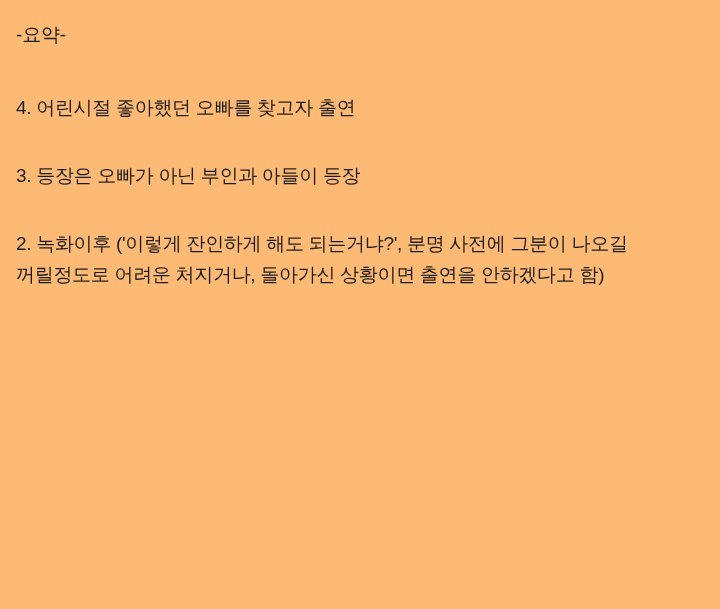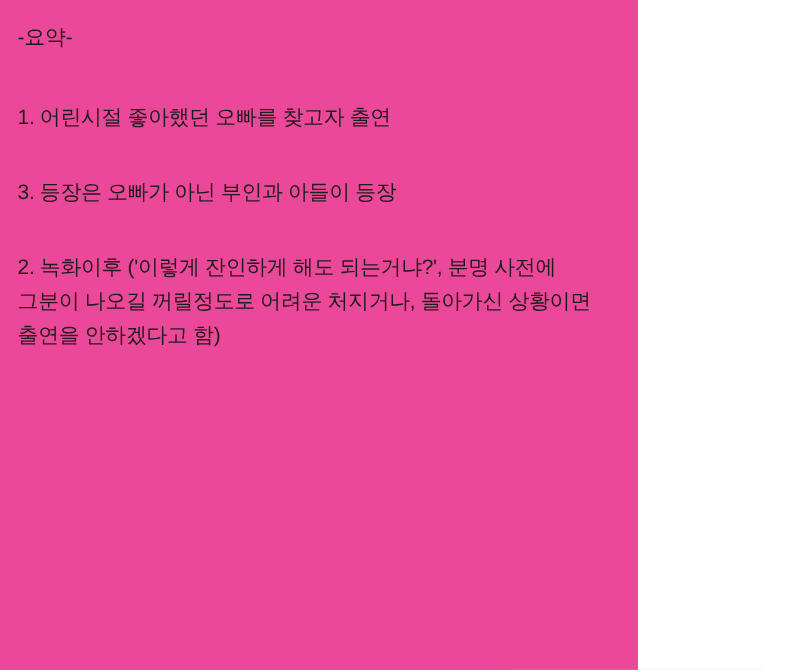--- a/index.html
+++ b/index.html
@@ -10,24 +10,24 @@
   body {
     width: 720px;
     height: 609px;
     background: #ffffff;
     font-family: "Liberation Sans", "DejaVu Sans", sans-serif;
     color: #1c1c1c;
     overflow: hidden;
   }
   .page {
     box-sizing: border-box;
-    width: 580px;
+    width: 720px;
     height: 609px;
     padding: 22px 26px 0 16px;
-    background: #ec4899;
+    background: #fdba74;
   }
   .doc-title {
     font-size: 19px;
     line-height: 26px;
     font-weight: 400;
     color: #1c1c1c;
     margin: 0 0 44px 0;
     letter-spacing: -0.2px;
   }
   .summary-list {
@@ -48,17 +48,17 @@
     margin-bottom: 0;
     max-width: 690px;
   }
 </style>
 </head>
 <body>
 
 <div class="page">
   <p class="doc-title">-요약-</p>
   <ul class="summary-list">
-    <li class="summary-item">1. 어린시절 좋아했던 오빠를 찾고자 출연</li>
+    <li class="summary-item">4. 어린시절 좋아했던 오빠를 찾고자 출연</li>
     <li class="summary-item">3. 등장은 오빠가 아닌 부인과 아들이 등장</li>
     <li class="summary-item">2. 녹화이후 ('이렇게 잔인하게 해도 되는거냐?', 분명 사전에 그분이 나오길 꺼릴정도로 어려운 처지거나, 돌아가신 상황이면 출연을 안하겠다고 함)</li>
   </ul>
 </div>
 
 </body></html>

